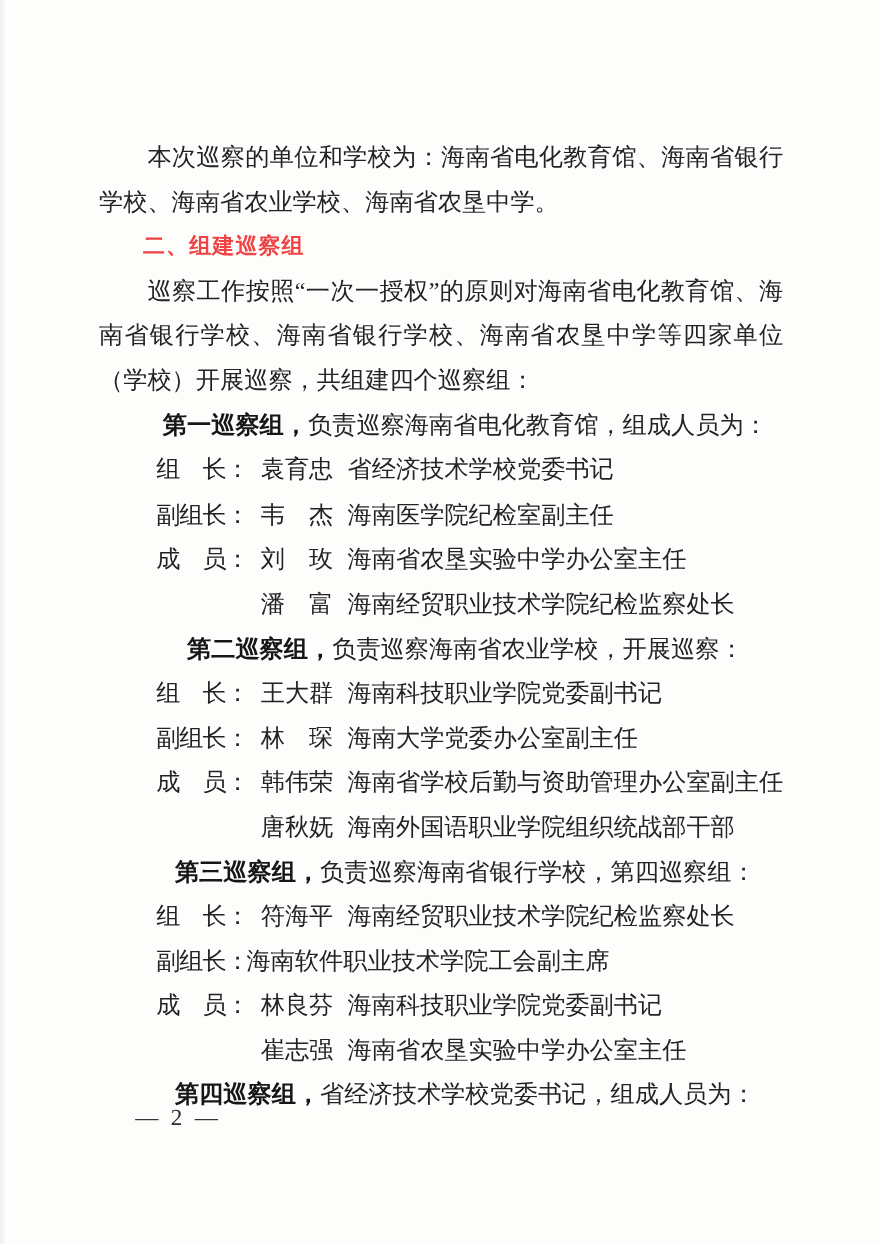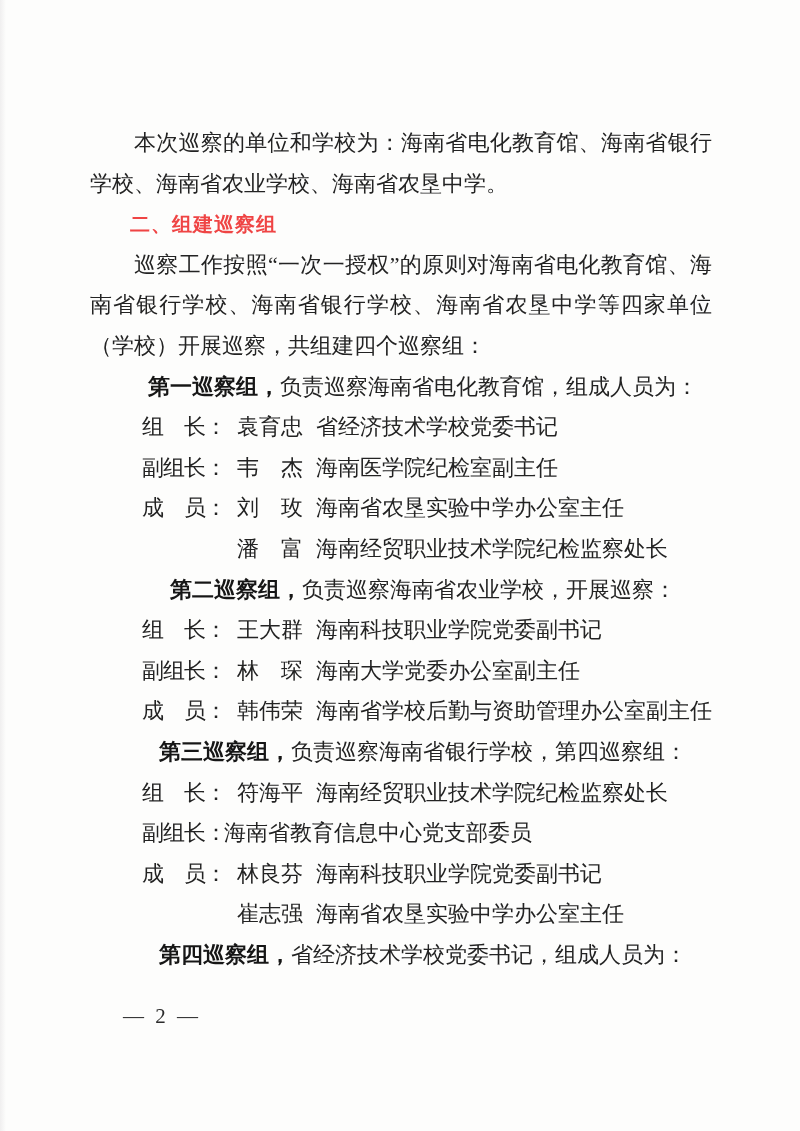--- a/index.html
+++ b/index.html
@@ -131,30 +131,35 @@
     <div class="member-row">
       <span class="member-role">副组长：</span>
       <span class="member-name">林　琛</span>
       <span class="member-pos">海南大学党委办公室副主任</span>
     </div>
     <div class="member-row">
       <span class="member-role">成　员：</span>
       <span class="member-name">韩伟荣</span>
       <span class="member-pos">海南省学校后勤与资助管理办公室副主任</span>
     </div>
+    <div class="member-row">
+      <span class="member-role"></span>
+      <span class="member-name">唐秋妩</span>
+      <span class="member-pos">海南外国语职业学院组织统战部干部</span>
+    </div>
 
     <p class="group-lead"><span class="group-title">第三巡察组，</span><span>负责巡察海南省银行学校，第四巡察组：</span></p>
     <div class="member-row">
       <span class="member-role">组　长：</span>
       <span class="member-name">符海平</span>
       <span class="member-pos">海南经贸职业技术学院纪检监察处长</span>
     </div>
     <div class="member-row">
       <span class="member-role">副组长：</span>
-      <span class="member-pos">海南省教育信息中心党支部委员</span>
+      <span class="member-pos">海南软件职业技术学院工会副主席</span>
     </div>
     <div class="member-row">
       <span class="member-role">成　员：</span>
       <span class="member-name">林良芬</span>
       <span class="member-pos">海南科技职业学院党委副书记</span>
     </div>
     <div class="member-row">
       <span class="member-role"></span>
       <span class="member-name">崔志强</span>
       <span class="member-pos">海南省农垦实验中学办公室主任</span>

